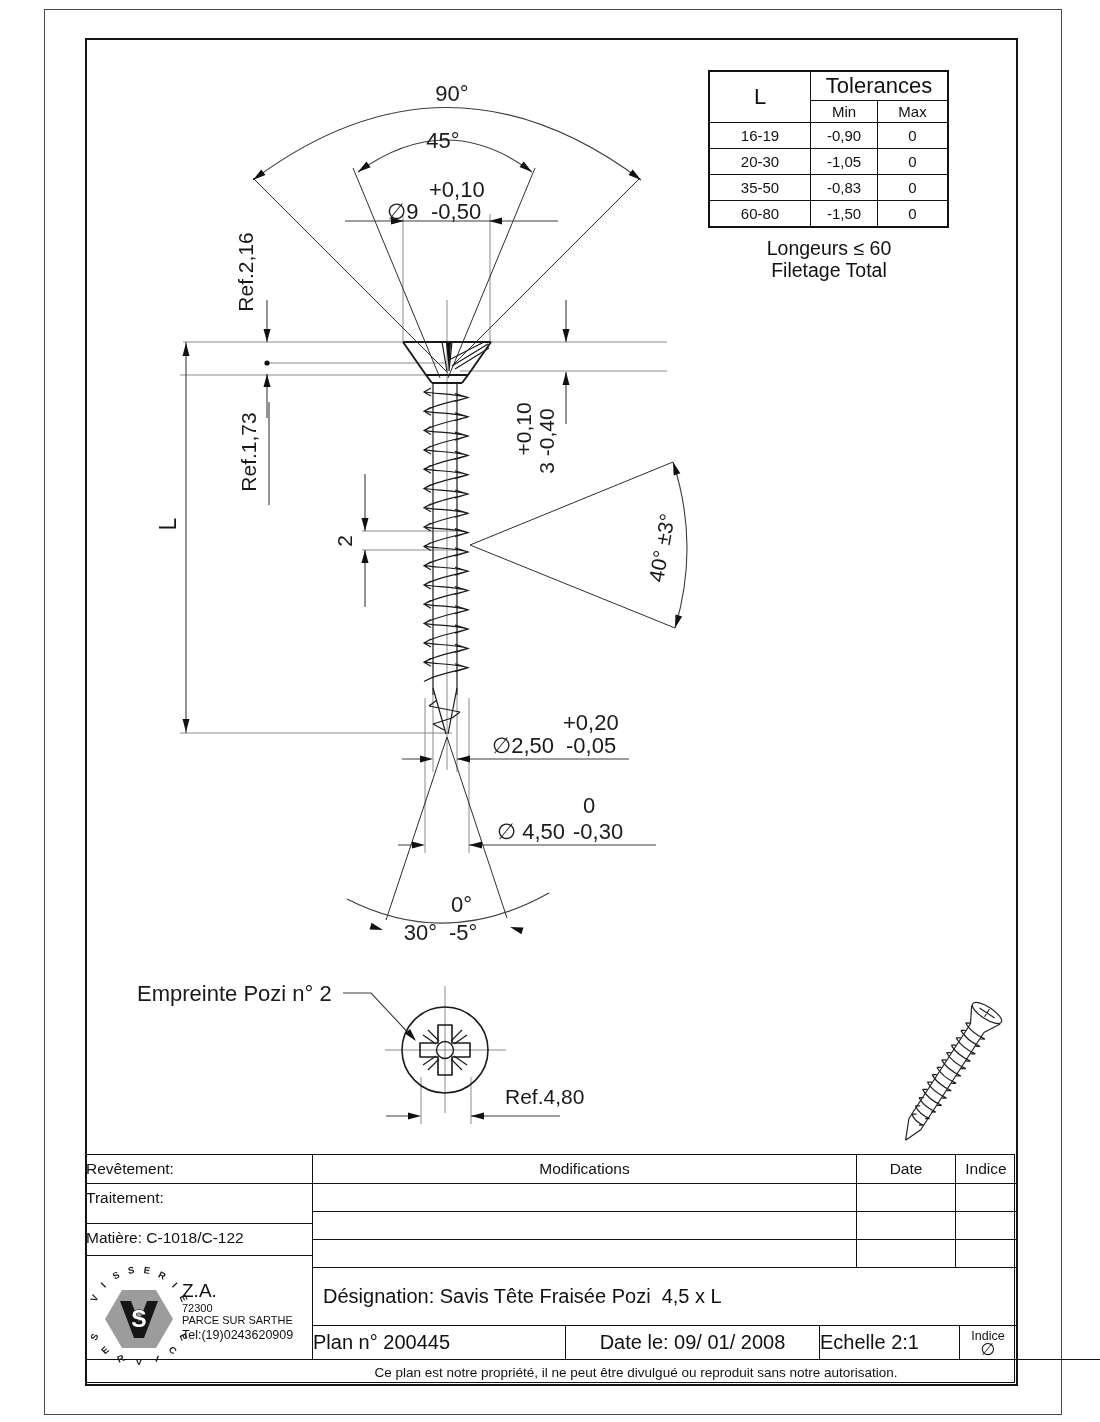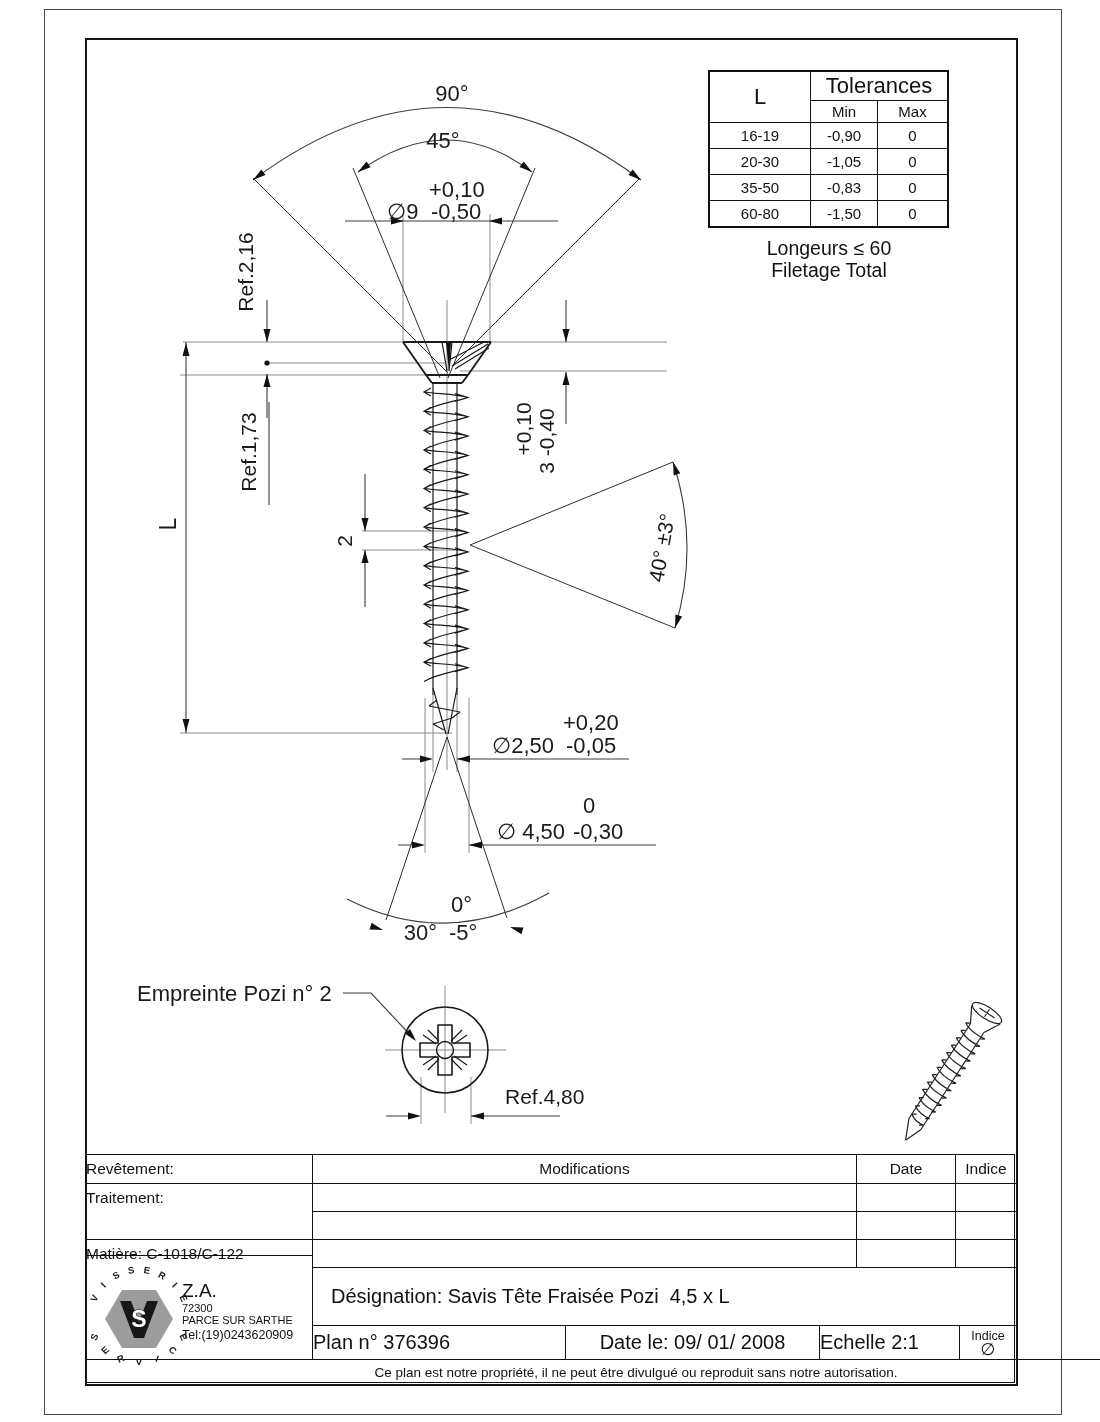--- a/index.html
+++ b/index.html
@@ -95,35 +95,35 @@
 
   <div class="tbc nl padl" style="left:0;top:28px;width:226px;height:28px">Traitement:</div>
   <div class="tbc" style="left:226px;top:28px;width:544px;height:28px"></div>
   <div class="tbc" style="left:770px;top:28px;width:99px;height:28px"></div>
   <div class="tbc" style="left:869px;top:28px;width:61px;height:28px"></div>
 
   <div class="tbc" style="left:226px;top:56px;width:544px;height:28px"></div>
   <div class="tbc" style="left:770px;top:56px;width:99px;height:28px"></div>
   <div class="tbc" style="left:869px;top:56px;width:61px;height:28px"></div>
 
-  <div class="tbc nl padl" style="left:0;top:84px;width:226px;height:28px">Matière: C-1018/C-122</div>
+  <div class="tbc nl padl" style="left:0;top:68px;width:226px;height:28px">Matière: C-1018/C-122</div>
   <div class="tbc" style="left:226px;top:84px;width:544px;height:28px"></div>
   <div class="tbc" style="left:770px;top:84px;width:99px;height:28px"></div>
   <div class="tbc" style="left:869px;top:84px;width:61px;height:28px"></div>
 
   <div class="tbc nl" style="left:0;top:100px;width:226px;height:92px">
     <div class="addr">
       <div class="za">Z.A.</div>
       <div class="cp">72300</div>
       <div class="vl">PARCE SUR SARTHE</div>
       <div class="tl">Tel:(19)0243620909</div>
     </div>
   </div>
-  <div class="tbc big pre" style="left:226px;top:112px;width:704px;height:58px;padding-left:18px">Désignation: Savis Tête Fraisée Pozi  4,5 x L</div>
-  <div class="tbc big padl" style="left:226px;top:170px;width:253px;height:34px">Plan n° 376396</div>
+  <div class="tbc big pre" style="left:226px;top:112px;width:704px;height:58px;padding-left:10px">Désignation: Savis Tête Fraisée Pozi  4,5 x L</div>
+  <div class="tbc big padl" style="left:226px;top:170px;width:253px;height:34px">Plan n° 200445</div>
   <div class="tbc big ctr" style="left:479px;top:170px;width:254px;height:34px">Date le: 09/ 01/ 2008</div>
   <div class="tbc big padl" style="left:733px;top:170px;width:140px;height:34px">Echelle 2:1</div>
   <div class="tbc" style="left:873px;top:170px;width:57px;height:34px">
     <div class="indstack">
       <div class="i1">Indice</div>
       <div class="i2">∅</div>
     </div>
   </div>
   <div class="tbc nl ctr" style="left:0;top:204px;width:1100px;height:25px;font-size:13.5px">Ce plan est notre propriété, il ne peut être divulgué ou reproduit sans notre autorisation.</div>
 </div>

